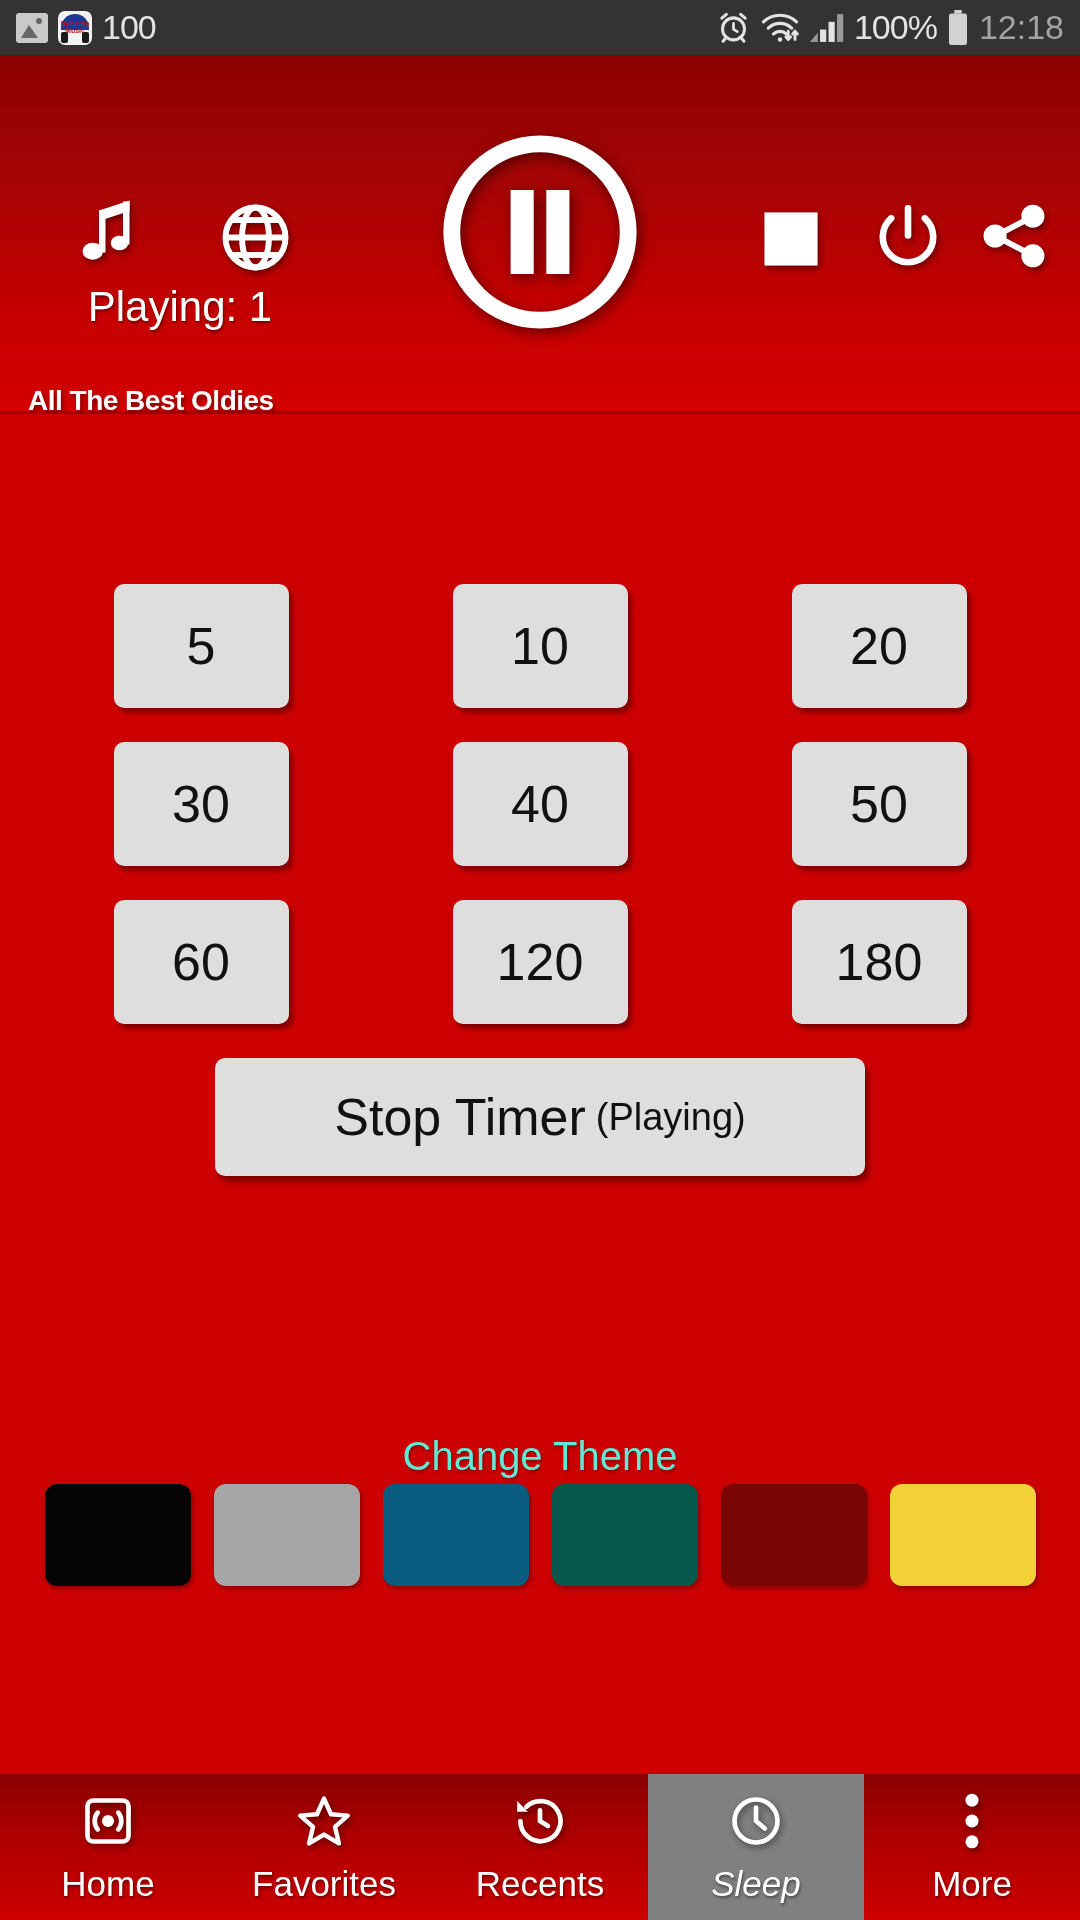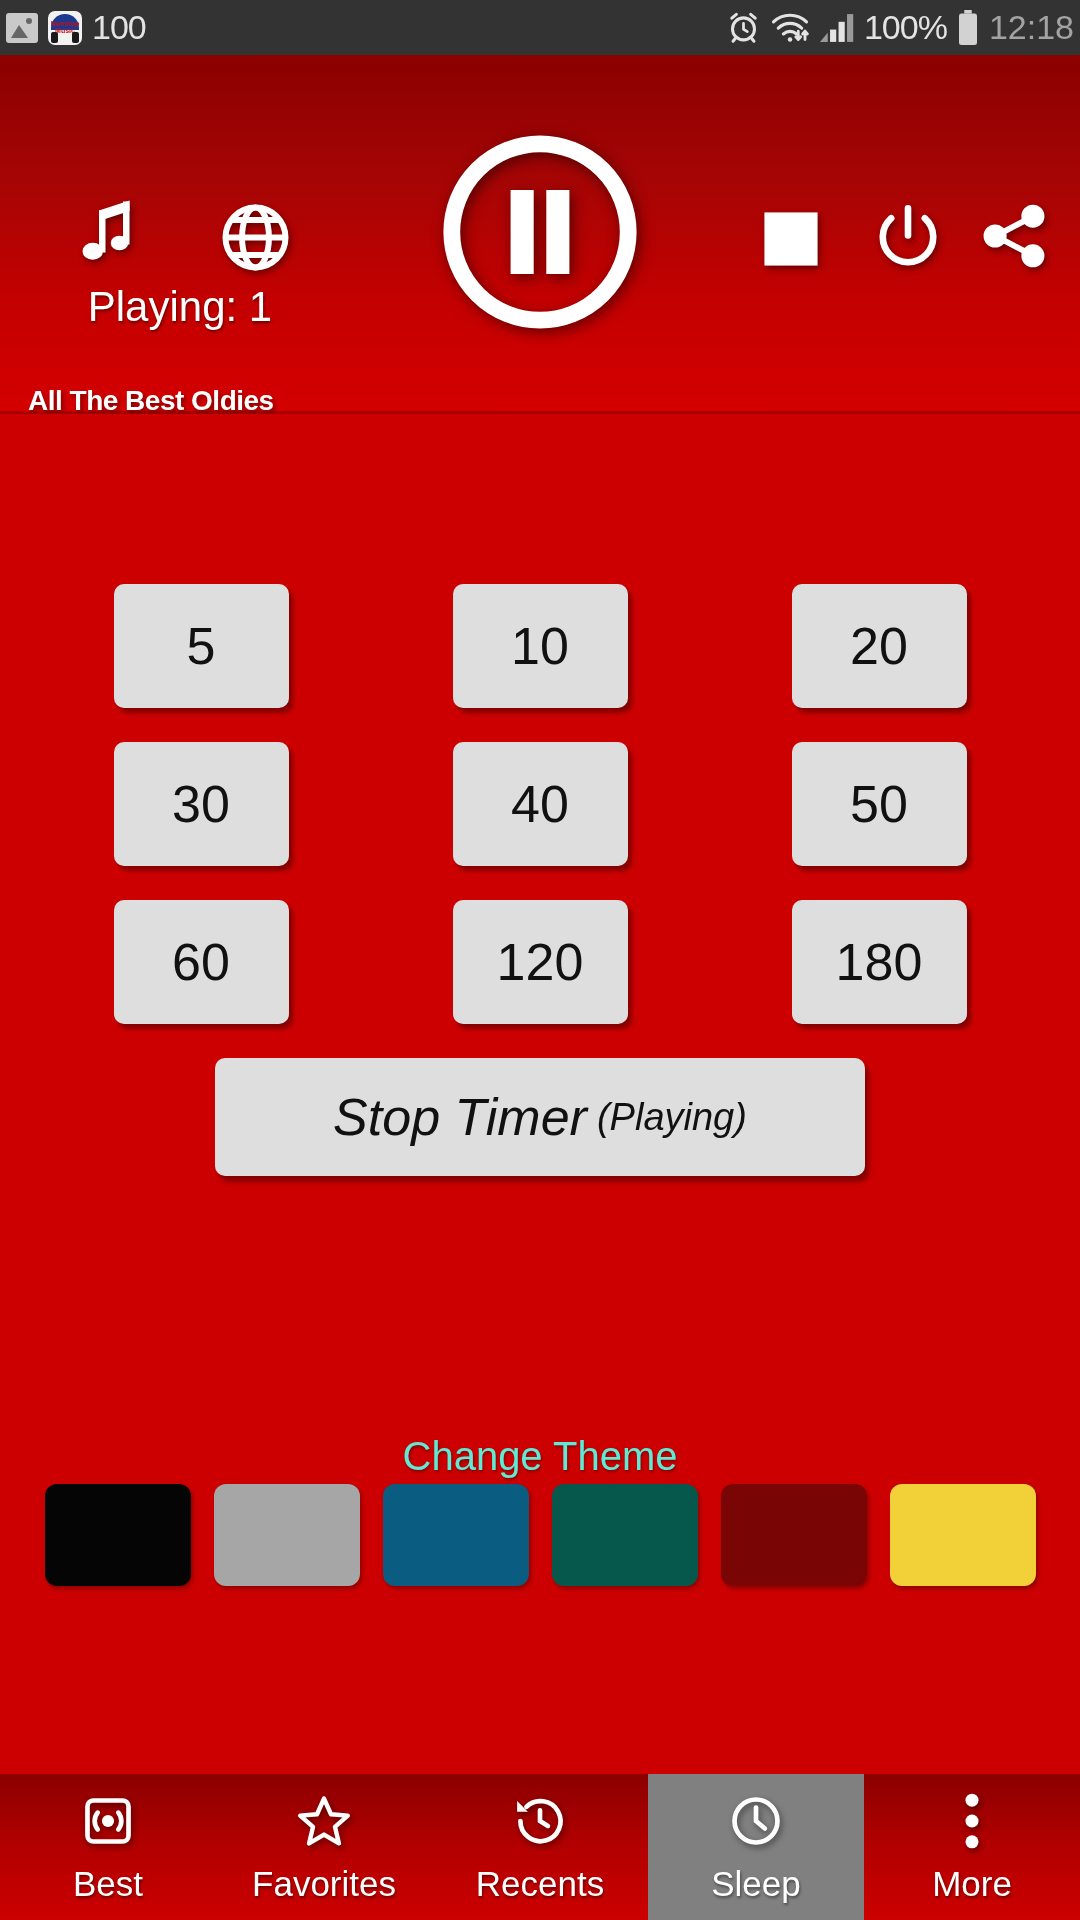--- a/index.html
+++ b/index.html
@@ -9,21 +9,21 @@
     font-family:"Liberation Sans", sans-serif;
     overflow:hidden;
   }
   #app { position:relative; width:1080px; height:1920px; }
 
   
   .statusbar{
     position:absolute; top:0; left:0; width:1080px; height:55px;
     background:#333333; color:#e8e8e8;
     display:flex; align-items:center;
-    padding:0 6px;
+    padding:0 16px;
   }
   .sb-left{ display:flex; align-items:center; gap:10px; }
   .sb-right{ display:flex; align-items:center; gap:10px; margin-left:auto; }
   .sb-text{ font-size:34px; font-weight:400; letter-spacing:-1px; color:#e3e3e3; }
   .sb-clock{ font-size:34px; color:#a3a3a3; letter-spacing:0px; }
 
   .ic-image{
     width:32px;height:30px;border-radius:3px;background:#c9c9c9;position:relative;
   }
   .ic-image:after{
@@ -112,21 +112,21 @@
     font-size:52px; color:#111111;
     display:flex; align-items:center; justify-content:center;
     cursor:pointer;
   }
   .stop-timer-wrap{ display:flex; justify-content:center; margin-top:8px; }
   .stop-timer-btn{
     width:650px; height:118px;
     background:#DEDEDE; border:none; border-radius:10px;
     box-shadow:4px 6px 5px rgba(0,0,0,0.35);
     display:flex; align-items:center; justify-content:center;
-    cursor:pointer; gap:10px;font-style:italic;
+    cursor:pointer; gap:10px;
   }
   .stop-timer-btn .main{ font-size:52px; color:#111; }
   .stop-timer-btn .sub{ font-size:38px; color:#111; }
 
   .change-theme{
     position:absolute; top:1020px; left:0; width:1080px; text-align:center;
     color:#5eead4; font-size:40px;
     text-shadow:1px 2px 3px rgba(0,0,0,0.35);
   }
   .swatch-row{
@@ -143,21 +143,21 @@
   .bottomnav{
     position:absolute; left:0; top:1774px; width:1080px; height:146px;
     background:linear-gradient(180deg,#8B0000 0%,#B00000 45%,#CC0000 100%);
     display:flex;
   }
   .nav-item{
     flex:1 1 0; display:flex; flex-direction:column;
     align-items:center; justify-content:center; gap:12px;
     cursor:pointer; position:relative;
   }
-  .nav-item.active{ background:#808080; }
+  .nav-item.active{ background:#808080;font-style:italic; }
   .nav-label{
     color:#ffffff; font-size:35px;
     text-shadow:1px 2px 3px rgba(0,0,0,0.45);
   }
   .nav-ico{
     filter:drop-shadow(2px 3px 3px rgba(0,0,0,0.45));
     display:flex; align-items:center; justify-content:center;
     height:62px;
   }
 </style>
@@ -313,21 +313,21 @@
   <div class="bottomnav">
 
     <div class="nav-item">
       <span class="nav-ico">
         <svg width="56" height="56" viewBox="0 0 24 24" fill="none" stroke="#ffffff" stroke-width="2">
           <rect x="3.2" y="3.2" width="17.6" height="17.6" rx="2.6"></rect>
           <circle cx="12" cy="12" r="2.6" fill="#ffffff" stroke="none"></circle>
           <path d="M7.6 8.4a5.6 5.6 0 0 0 0 7.2M16.4 8.4a5.6 5.6 0 0 1 0 7.2" stroke-linecap="round"></path>
         </svg>
       </span>
-      <span class="nav-label">Best</span>
+      <span class="nav-label">Home</span>
     </div>
 
     <div class="nav-item">
       <span class="nav-ico">
         <svg width="58" height="56" viewBox="0 0 24 24" fill="none" stroke="#ffffff" stroke-width="1.9" stroke-linejoin="round">
           <polygon points="12,2.4 15,9.1 22.2,9.7 16.7,14.5 18.4,21.6 12,17.8 5.6,21.6 7.3,14.5 1.8,9.7 9,9.1"></polygon>
         </svg>
       </span>
       <span class="nav-label">Favorites</span>
     </div>

